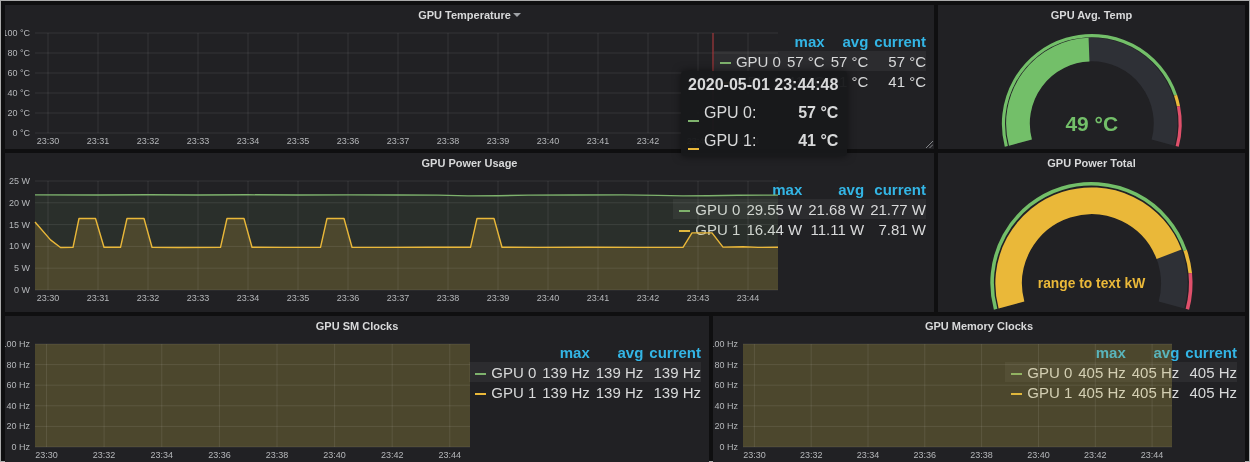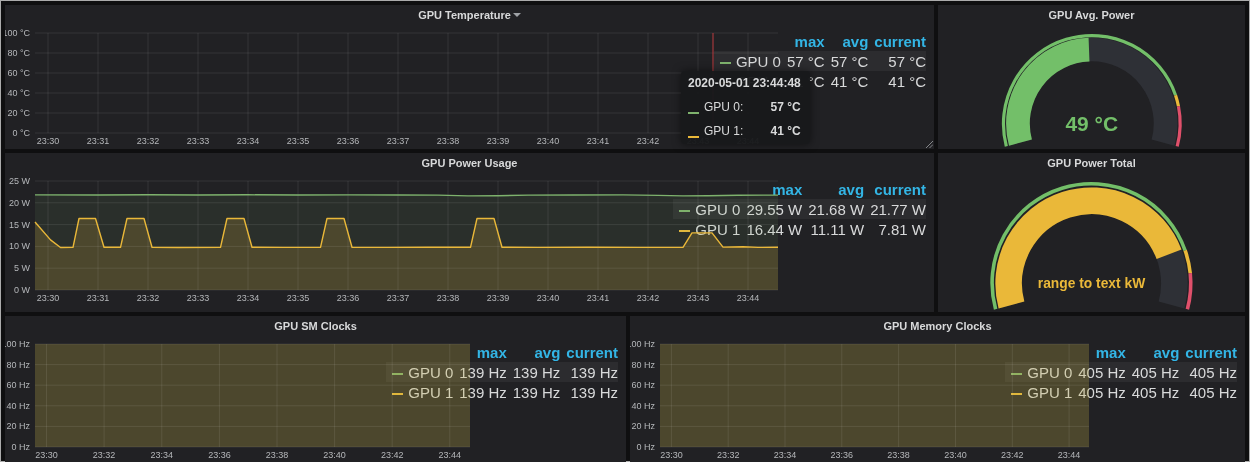--- a/index.html
+++ b/index.html
@@ -2,21 +2,21 @@
 <html><head>
 <meta charset="utf-8">
 <style>
   * { box-sizing: border-box; }
   body { margin: 0; background: #ffffff; font-family: "Liberation Sans", sans-serif; }
   .frame { width: 1250px; height: 462px; border: 1px solid #ababab; background: #0f0f10;
            padding: 4px; display: flex; flex-direction: column; gap: 4px; }
   .row { display: flex; gap: 4px; }
   .r1 { height: 144px; } .r2 { height: 167px; } .r3 { height: 147px; }
   .panel { background: #212124; position: relative; display: flex; flex-direction: column; min-width: 0; }
-  .pA { width: 929px; } .pB { flex: 1; } .pC { width: 621px; } .pD { flex: 1; }
+  .pA { width: 929px; } .pB { flex: 1; } .pC { width: 704px; } .pD { flex: 1; }
   .ptitle { height: 20px; flex: 0 0 auto; display: flex; align-items: center; justify-content: center;
             gap: 2px; font-size: 11px; font-weight: 700; color: #d8d9da; }
   .caret { width: 0; height: 0; border-left: 4px solid transparent; border-right: 4px solid transparent;
            border-top: 4px solid #9fa2a6; display: inline-block; cursor: pointer; }
   .pbody { flex: 1; display: flex; position: relative; min-height: 0; }
   .plot { flex: 1; position: relative; min-width: 0; }
   .plot svg { display: block; }
   svg text { font-family: "Liberation Sans", sans-serif; }
   .tick { fill: #b5b7ba; font-size: 9px; }
   .legend { flex: 0 0 150px; padding: 6px 8px 0 0; }
@@ -24,21 +24,21 @@
   .legend td { padding: 1.5px 0 1.5px 6px; white-space: nowrap; }
   .legend .lg-h { color: #33b5e5; font-weight: 700; text-align: right; cursor: pointer; }
   .legend .lg-val { text-align: right; }
   .legend tr.hl { background: rgba(255,255,255,0.05); margin-top: 18px; }
   .legend .lg-name { cursor: pointer; }
   .sw { display: inline-block; width: 11px; height: 2px; margin-right: 5px; vertical-align: middle; }
   .gauge-wrap { flex: 1; display: flex; align-items: flex-start; justify-content: center; min-height: 0; }
   .gauge-wrap svg { height: 100%; }
   .gval { text-anchor: middle; font-weight: 700; }
   .tooltip { position: absolute; left: 676px; top: 46px; background: rgba(24,25,27,0.96);
-             border-radius: 3px; padding: 5px 9px 6px 7px; font-size: 12px; color: #d8d9da;
+             border-radius: 3px; padding: 5px 9px 6px 7px; font-size: 16px; color: #d8d9da;
              box-shadow: 0 0 8px rgba(0,0,0,0.5); z-index: 5; min-width: 100px; }
   .tt-time { font-weight: 700; margin-bottom: 3px; white-space: nowrap; }
   .tt-row { display: flex; align-items: flex-end; margin-top: 10px; white-space: nowrap; }
   .tt-row b { margin-left: auto; padding-left: 10px; }
   .resize-handle { position: absolute; right: 1px; bottom: 1px; cursor: nwse-resize; line-height: 0; }
 </style>
 </head>
 <body>
 
 <div class="frame">
@@ -136,21 +136,21 @@
           </div>
       </div>
       <span class="resize-handle">
         <svg width="8" height="8" viewBox="0 0 8 8">
             <path d="M1 8 L8 1 M4.5 8 L8 4.5" stroke="#85878a" stroke-width="1" fill="none"></path>
           </svg>
       </span>
     </section>
     <section class="panel pB">
       <header class="ptitle">
-        <span>GPU Avg. Power</span>
+        <span>GPU Avg. Temp</span>
       </header>
       <div class="pbody">
         <div class="gauge-wrap">
             <svg viewBox="0 0 300 136" preserveAspectRatio="xMidYMid meet">
               <path d="M 71.8 129.0 A 81 81 0 1 1 228.2 129.0" stroke="#2e3036" stroke-width="26" fill="none"></path>
               <path d="M 71.8 129.0 A 81 81 0 0 1 147.0 27.1" stroke="#73bf69" stroke-width="26" fill="none"></path>
               <path d="M 56.3 133.1 A 97 97 0 0 1 241.9 77.1" stroke="#73bf69" stroke-width="3.5" fill="none"></path>
               <path d="M 241.9 77.1 A 97 97 0 0 1 245.1 89.1" stroke="#eab839" stroke-width="3.5" fill="none"></path>
               <path d="M 245.1 89.1 A 97 97 0 0 1 243.7 133.1" stroke="#e0506b" stroke-width="3.5" fill="none"></path>
               <text class="gval" x="150" y="116" style="fill:#73bf69;font-size:23px">49 °C</text>

